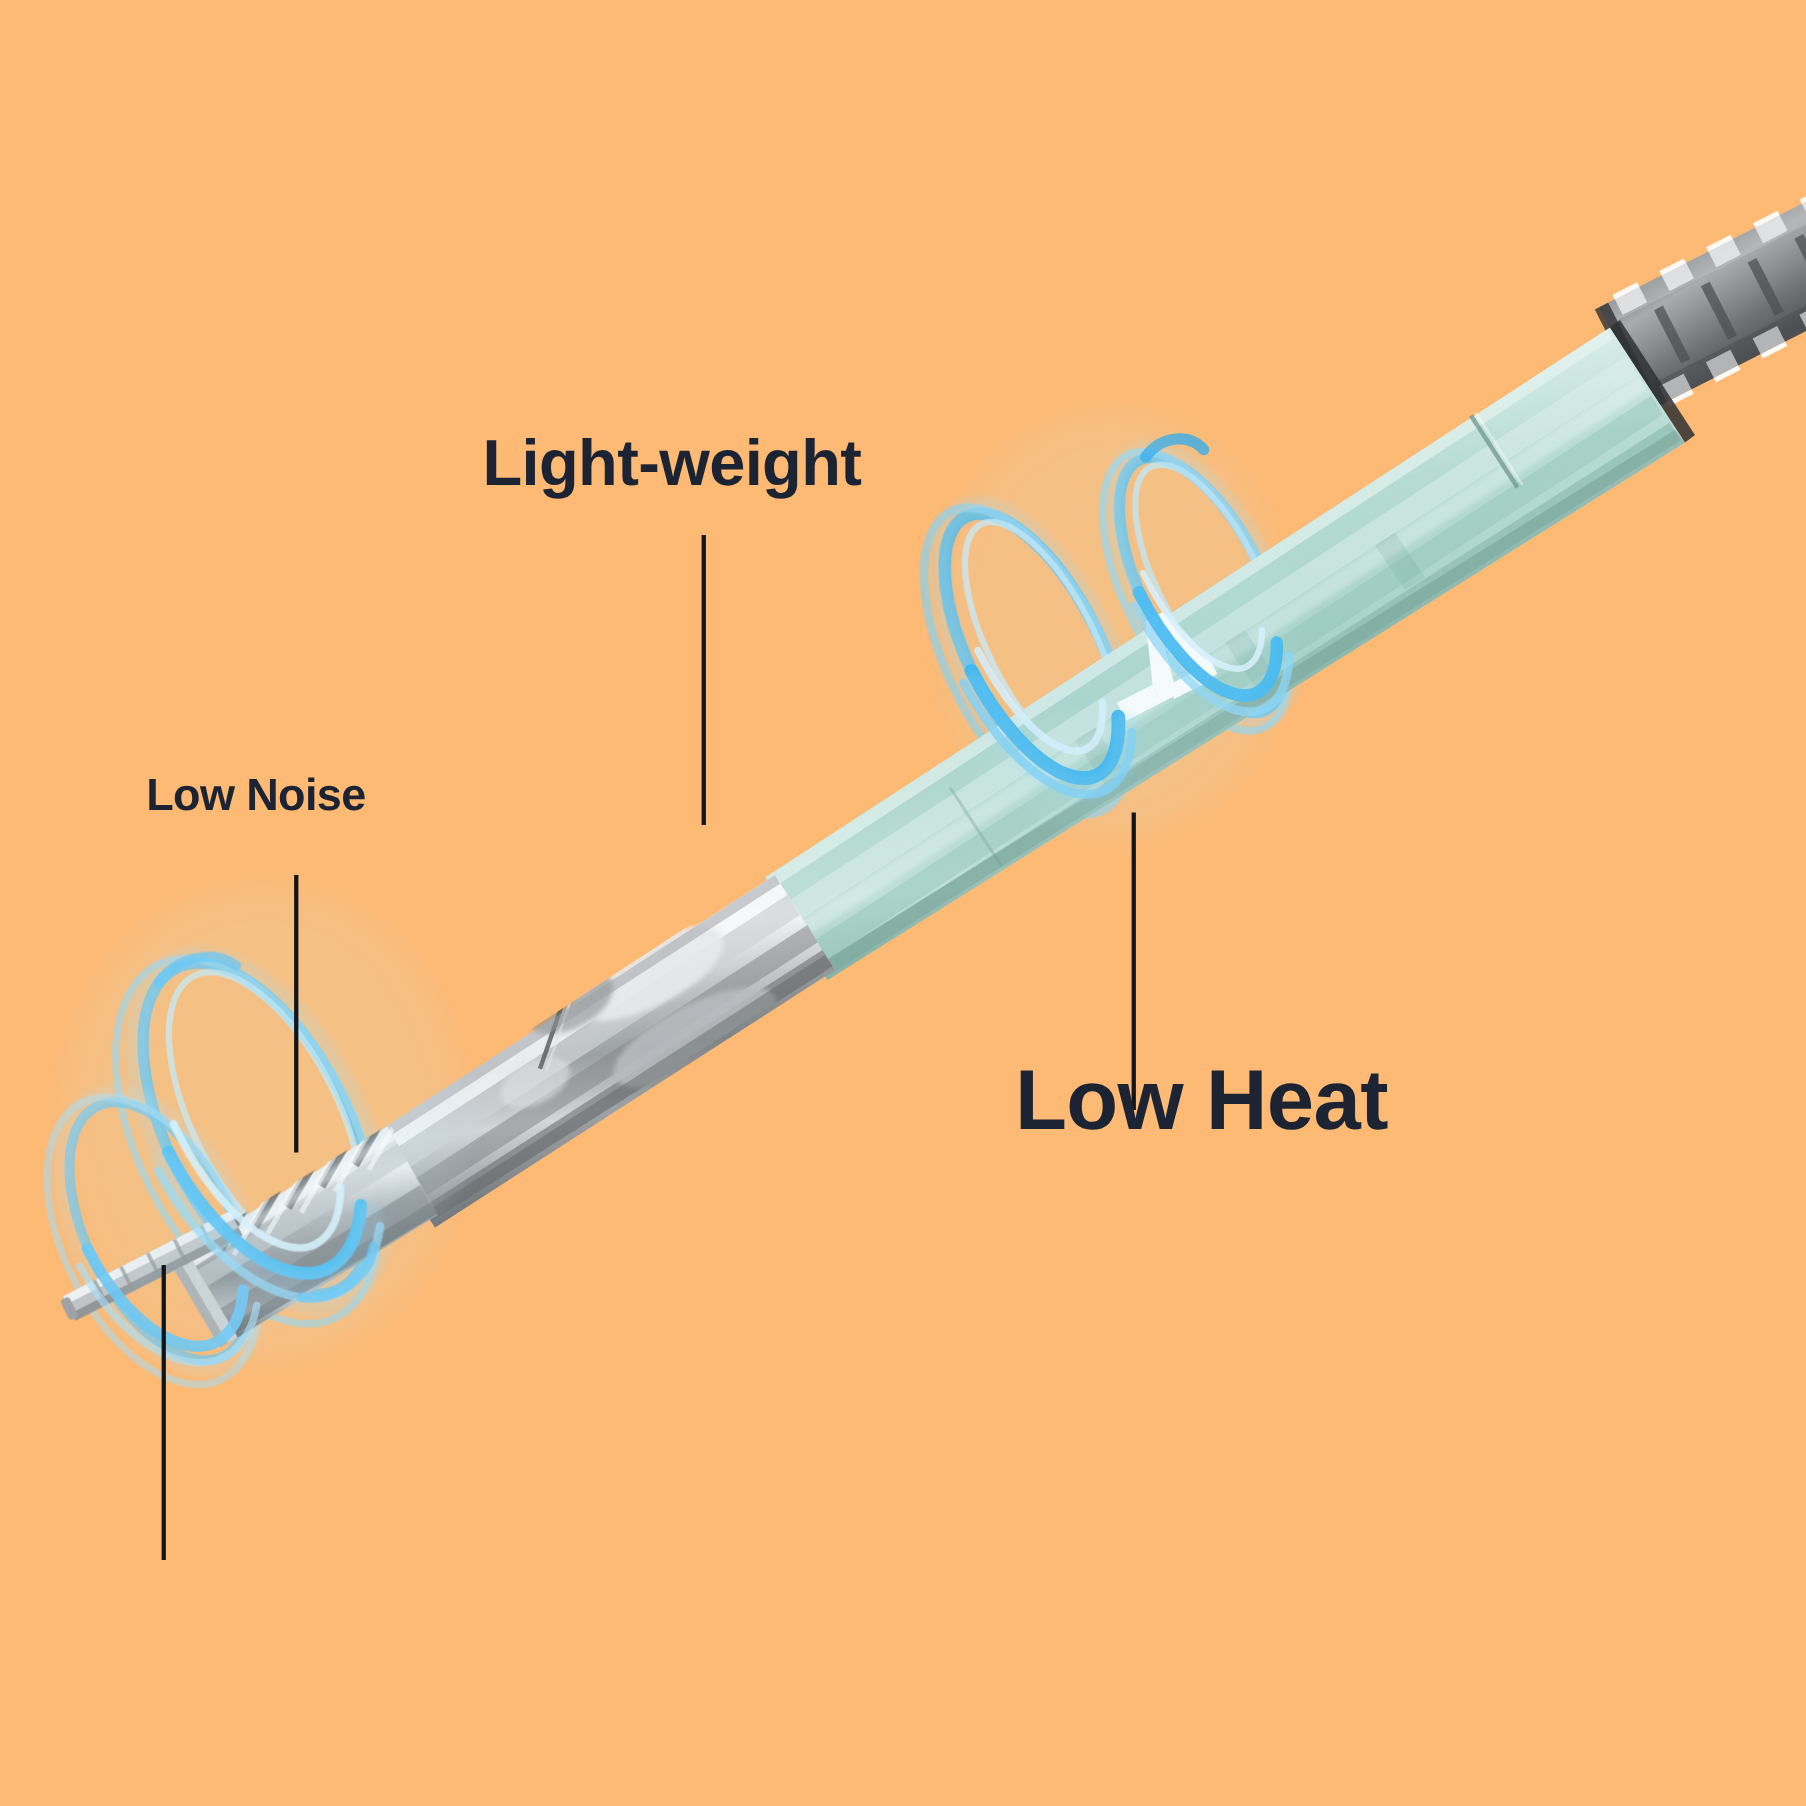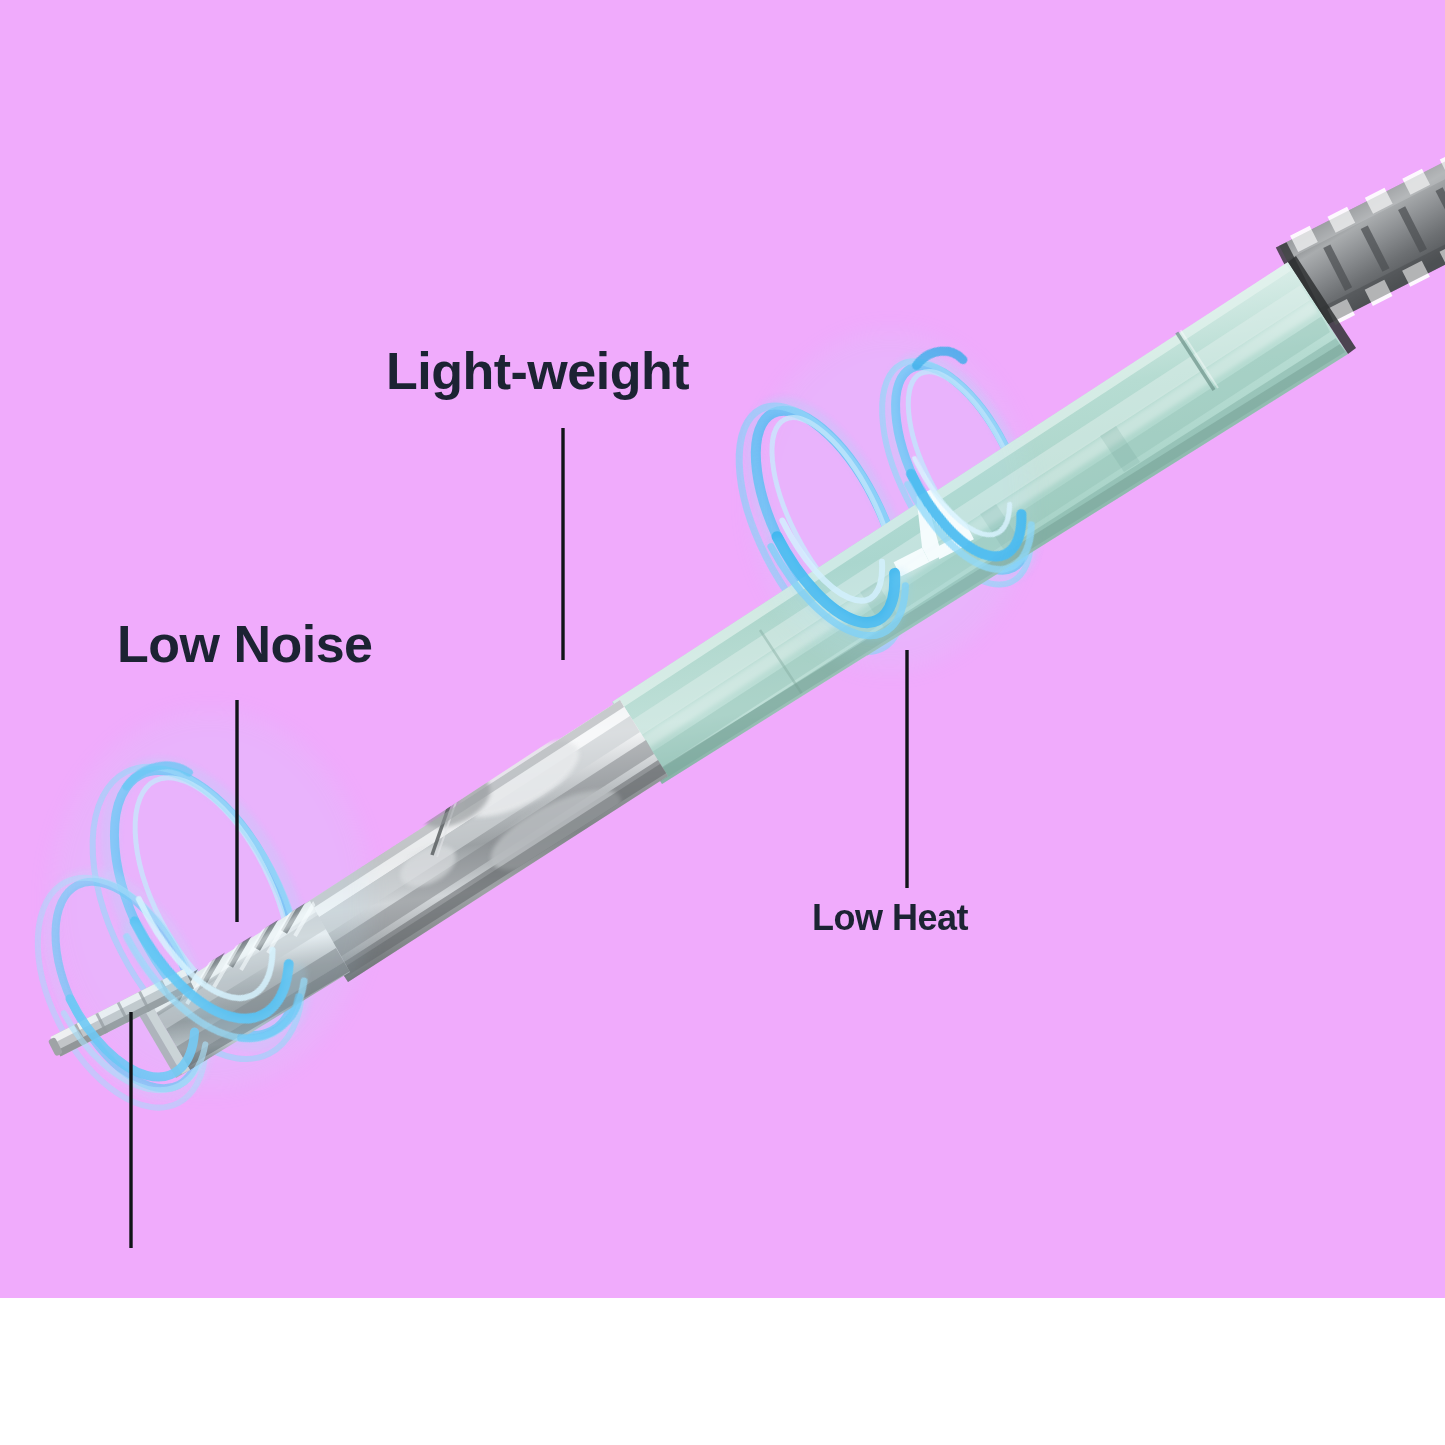--- a/index.html
+++ b/index.html
@@ -3,43 +3,43 @@
 <meta charset="utf-8">
 <style>
   html, body {
     margin: 0;
     padding: 0;
     background: #ffffff;
   }
   #scene {
     position: relative;
     width: 1445px;
-    height: 1298px;
-    background: #f0abfc;
+    height: 1445px;
+    background: #fdba74;
     overflow: hidden;
     font-family: "Liberation Sans", sans-serif;
   }
   #art {
     position: absolute;
     left: 0; top: 0;
     width: 1445px;
     height: 1445px;
   }
   .label {
     position: absolute;
     font-family: "Liberation Sans", sans-serif;
     font-weight: bold;
     color: #1c2333;
     white-space: nowrap;
     letter-spacing: -0.5px;
     line-height: 1;
   }
   .lbl-lightweight { left: 386px; top: 345px; font-size: 52px; }
-  .lbl-lownoise    { left: 117px; top: 618px; font-size: 52px; }
-  .lbl-lowheat     { left: 812px; top: 900px; font-size: 36px; }
+  .lbl-lownoise    { left: 117px; top: 618px; font-size: 36px; }
+  .lbl-lowheat     { left: 812px; top: 846px; font-size: 68px; }
   .lbl-lowvibration{ left: 118px; top: 1258px; font-size: 52px; }
 </style>
 </head>
 <body>
 
 <div id="scene">
 
   <svg id="art" viewBox="0 0 1445 1445">
     <defs>
       <linearGradient id="gMint" x1="0" y1="0" x2="0.25" y2="1">

